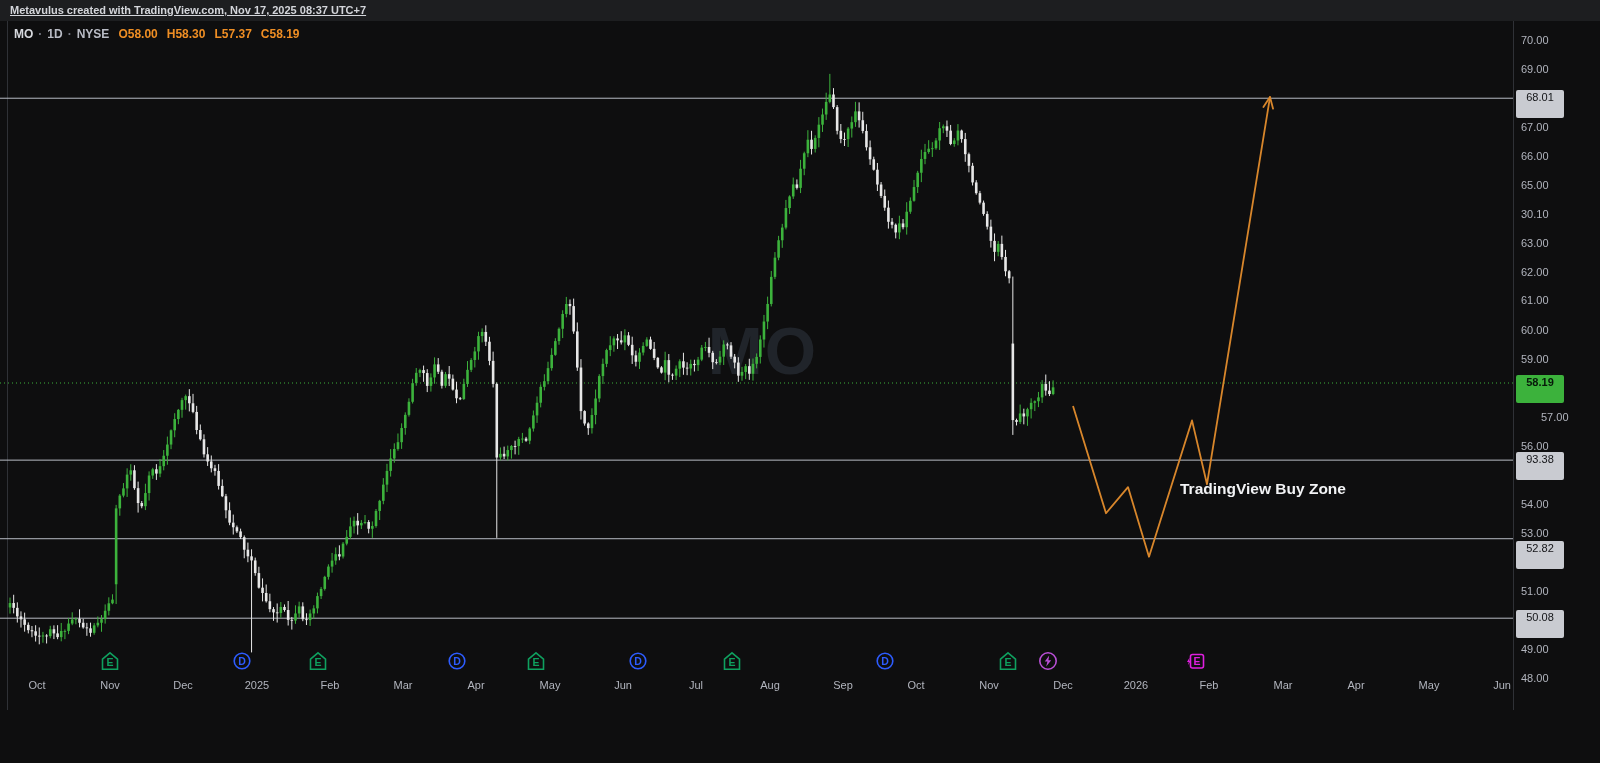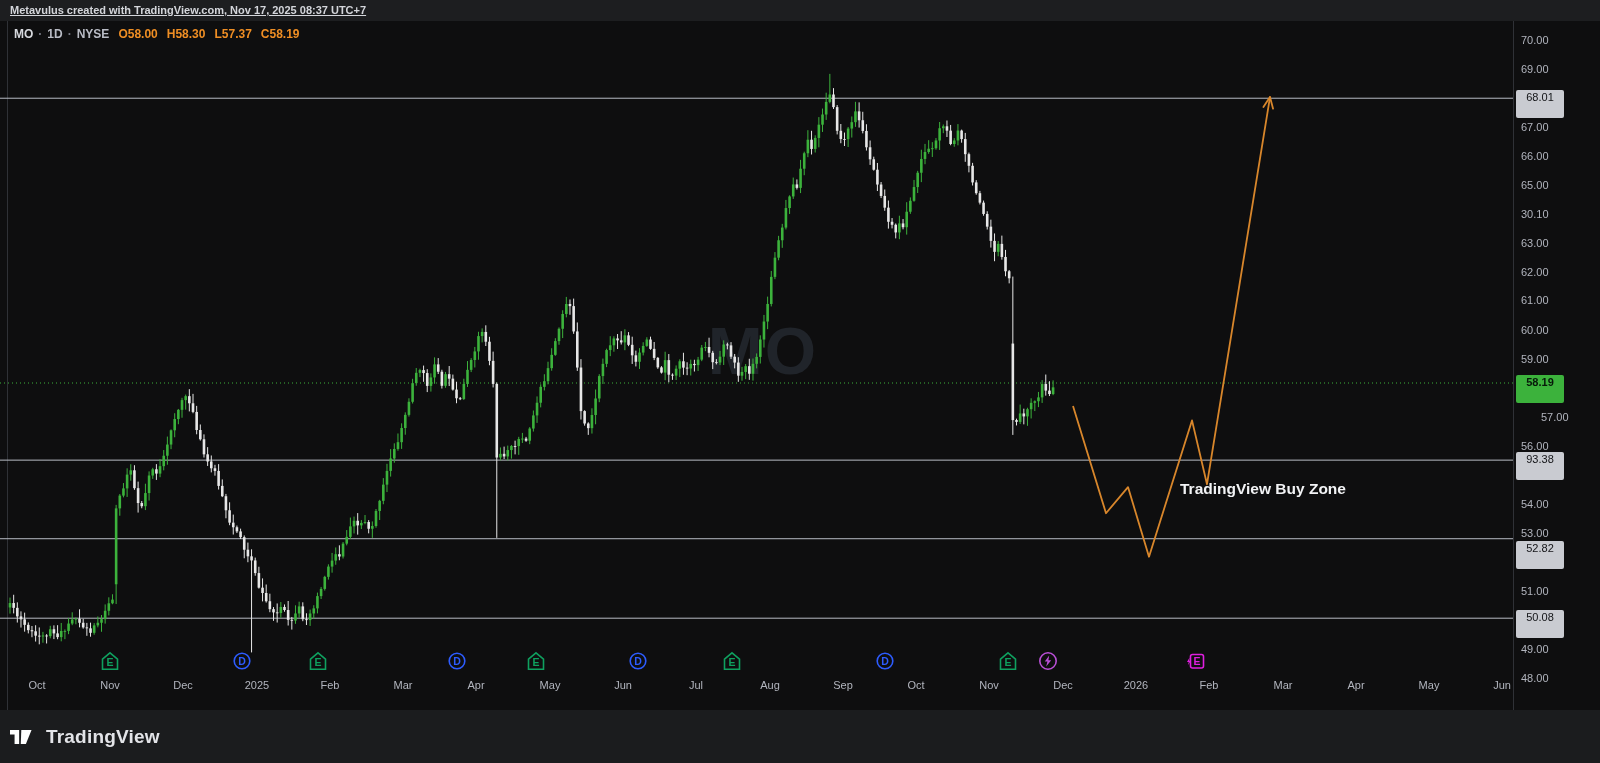--- a/index.html
+++ b/index.html
@@ -729,21 +729,14 @@
     <circle cx="10" cy="10" r="8.2" fill="none" stroke="#b94fd6" stroke-width="1.6"></circle>
     <path d="M11.2 4.6 L6.8 10.6 H9.4 L8.2 15.4 L13.2 9.2 H10.4 Z" fill="#b94fd6"></path>
         </svg></div>
       <div class="evicon" style="left: 1186px;"><svg viewBox="0 0 20 20" width="20" height="20">
     <path d="M3.6 6.6 L1.0 10.9 H2.8 L1.8 14.3 L5.0 9.7 H3.2 Z" fill="#df1fdf"></path>
     <rect x="4.5" y="3.5" width="13" height="13.5" rx="2" fill="#0e0e0f" stroke="#df1fdf" stroke-width="1.6"></rect>
     <text x="11" y="14" font-size="10.5" font-weight="bold" fill="#df1fdf" text-anchor="middle" font-family="Liberation Sans,DejaVu Sans,sans-serif">E</text>
         </svg></div>
     </div>
 
-  <div class="footer">
-    <svg width="28" height="18" viewBox="0 0 52 32">
-      <path d="M0 3 H17 V29 H8.5 V11.5 H0 Z" fill="#ffffff"></path>
-      <path d="M21 3 H40 L29.5 29 H20 Z" fill="#ffffff"></path>
-    </svg>
-    <span class="brand">TradingView</span>
-  </div>
 
 </div>
 
 </body></html>

